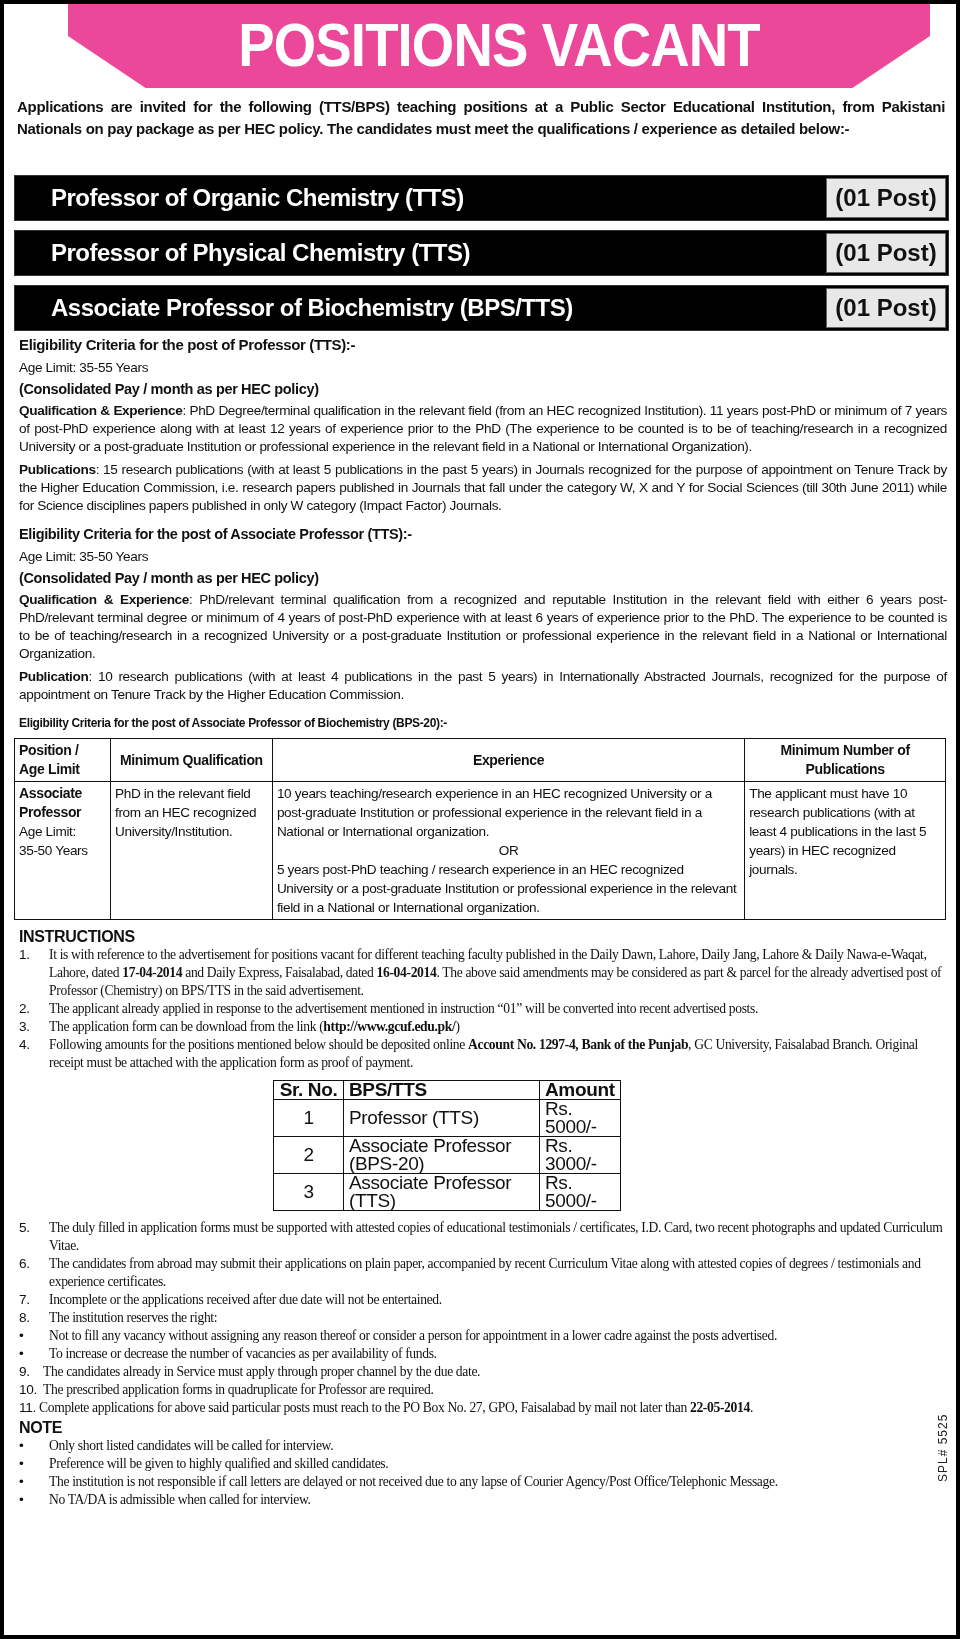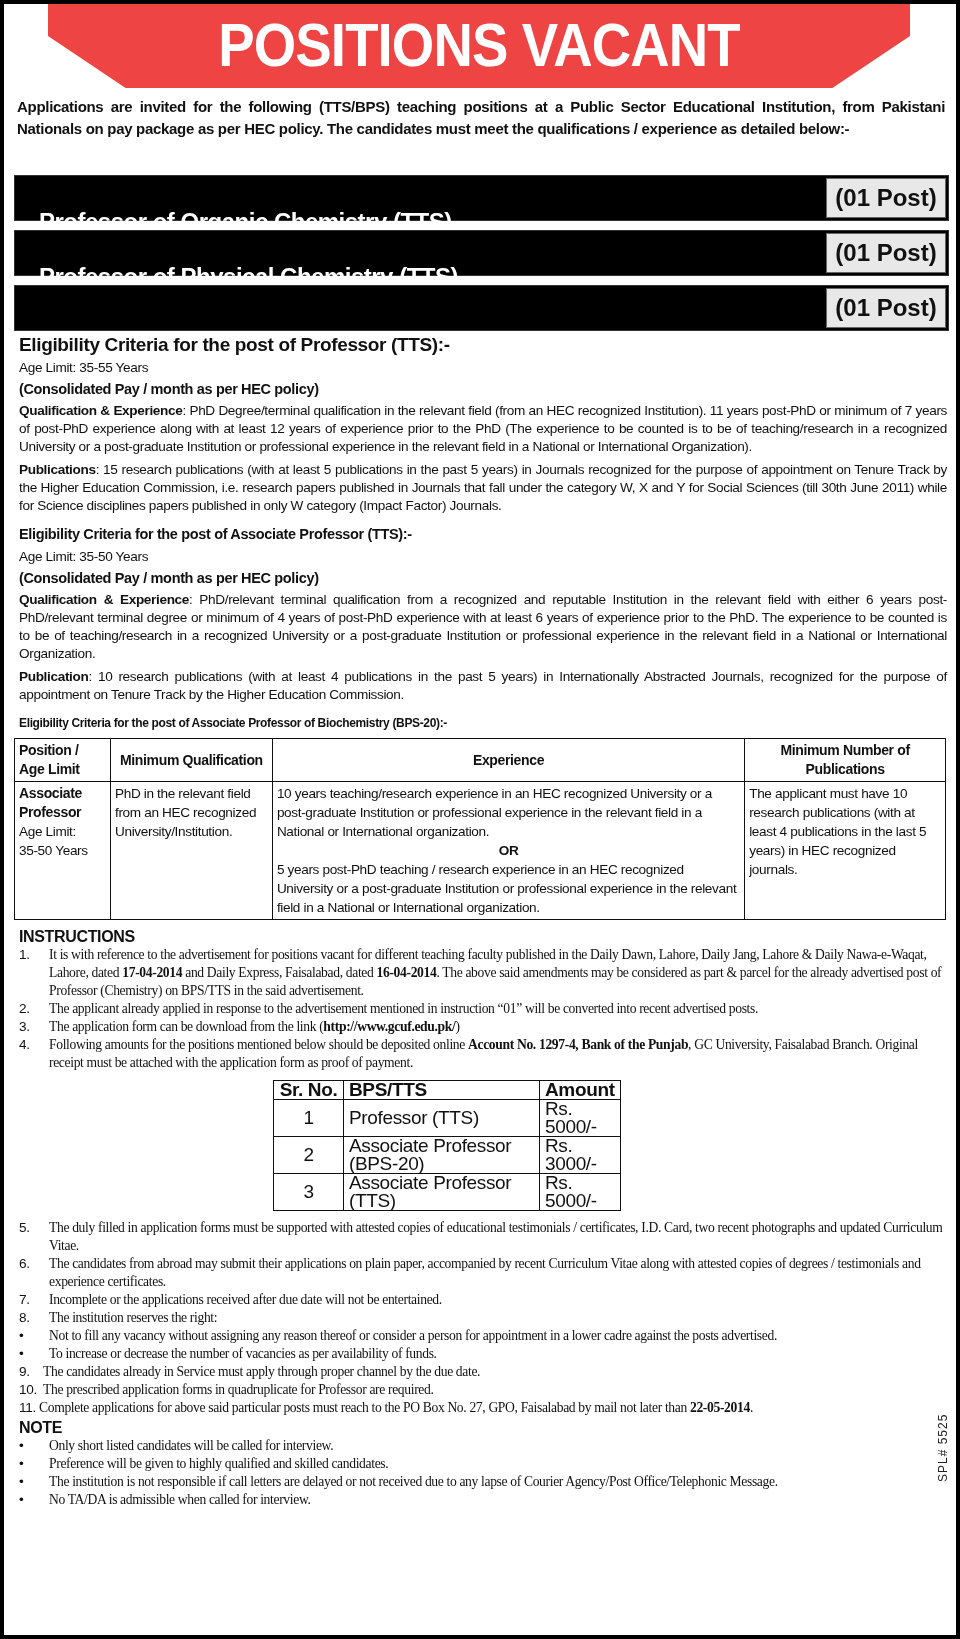--- a/index.html
+++ b/index.html
@@ -3,59 +3,59 @@
 <meta charset="utf-8">
 <style>
   * { box-sizing: border-box; margin: 0; padding: 0; }
   html, body { width: 960px; height: 1639px; background: #000; }
   body { font-family: "Liberation Sans", sans-serif; color: #111; }
   .page {
     position: absolute; left: 4px; top: 4px; width: 952px; height: 1631px;
     background: #fff; overflow: hidden;
   }
   .header {
-    position: absolute; left: 44px; top: 0; width: 862px; height: 84px;
-    background: #ef4444;
+    position: absolute; left: 64px; top: 0; width: 862px; height: 84px;
+    background: #ec4899;
     clip-path: polygon(0 0, 100% 0, 100% 38%, 91% 100%, 9% 100%, 0 38%);
   }
   .header-title {
     position: absolute; left: 0; right: 0; top: 6px; text-align: center;
     color: #fff; font-weight: bold; font-size: 62px; letter-spacing: -1px;
     font-family: "Liberation Sans Narrow", "Liberation Sans", sans-serif;
     transform: scaleX(0.88); line-height: 70px;
   }
   .intro {
     position: absolute; left: 13px; top: 92px; width: 928px;
     font-weight: bold; font-size: 15px; line-height: 22px; text-align: justify;
     letter-spacing: -0.3px;
   }
   .posts { position: absolute; left: 10px; top: 171px; width: 935px; }
   .post-bar {
     height: 46px; background: #000; margin-bottom: 9px; position: relative;
     border: 1px solid #333;
   }
   .post-title {
-    position: absolute; left: 24px; top: 6px; color: #fff; font-weight: bold;
-    font-size: 24px; line-height: 32px; letter-spacing: -0.5px; margin-top: 24px;
+    position: absolute; left: 36px; top: 6px; color: #fff; font-weight: bold;
+    font-size: 24px; line-height: 32px; letter-spacing: -0.5px;
   }
   .post-count {
     position: absolute; right: 2px; top: 2px; width: 120px; height: 40px;
     background: #e8e8e8; border: 1px solid #666; text-align: center;
     font-weight: bold; font-size: 24px; line-height: 38px; color: #111;
   }
   .content { position: absolute; left: 15px; top: 330px; width: 928px; font-size: 13.6px; line-height: 18px; letter-spacing: -0.35px; }
-  .sec-h { font-weight: bold; font-size: 19px; line-height: 22px; margin-bottom: 3px; }
+  .sec-h { font-weight: bold; font-size: 15px; line-height: 22px; margin-bottom: 3px; }
   .line { margin-bottom: 3px; }
   .bold { font-weight: bold; }
   .para { text-align: justify; margin-bottom: 5px; }
   .sub-h { font-weight: bold; font-size: 14.5px; margin-bottom: 4px; }
   table.crit { border-collapse: collapse; width: 932px; margin-left: -5px; margin-top: 4px; }
   table.crit th, table.crit td { border: 1.5px solid #111; vertical-align: top; padding: 2px 4px; font-size: 13.6px; line-height: 19px; }
   table.crit th { font-weight: bold; text-align: center; vertical-align: middle; font-size: 14px; line-height: 19px; }
-  .or { text-align: center; font-weight: bold; }
+  .or { text-align: center; font-weight: normal; }
   .instr-h { font-weight: bold; font-size: 16px; margin-top: 8px; }
   .item { display: flex; }
   .num { width: 30px; flex: 0 0 30px; }
   .num.wide { width: 24px; flex: 0 0 24px;}
   .txt { flex: 1; font-family: Liberation Serif, serif; }
   table.fees { border-collapse: collapse; margin: 8px 0 8px 254px; }
   table.fees td, table.fees th { border: 1.5px solid #111; padding: 0 5px; font-size: 19px; line-height: 18px; }
   table.fees th { font-weight: bold; text-align: left; }
   table.fees th.c, table.fees td.c { text-align: center; }
   .spl {
@@ -78,20 +78,21 @@
   <div class="posts">
     <div class="post-bar">
       <span class="post-title">Professor of Organic Chemistry (TTS)</span>
       <span class="post-count">(01 Post)</span>
     </div>
     <div class="post-bar">
       <span class="post-title">Professor of Physical Chemistry (TTS)</span>
       <span class="post-count">(01 Post)</span>
     </div>
     <div class="post-bar">
+      <span class="post-title">Associate Professor of Biochemistry (BPS/TTS)</span>
       <span class="post-count">(01 Post)</span>
     </div>
   </div>
 
   <div class="content">
 
     <div class="sec-h">Eligibility Criteria for the post of Professor (TTS):-</div>
     <div class="line">Age Limit: 35-55 Years</div>
     <div class="line sub-h">(Consolidated Pay / month as per HEC policy)</div>
     <div class="para"><span class="bold">Qualification &amp; Experience</span><span>: PhD Degree/terminal qualification in the relevant field (from an HEC recognized Institution). 11 years post-PhD or minimum of 7 years of post-PhD experience along with at least 12 years of experience prior to the PhD (The experience to be counted is to be of teaching/research in a recognized University or a post-graduate Institution or professional experience in the relevant field in a National or International Organization).</span></div>

